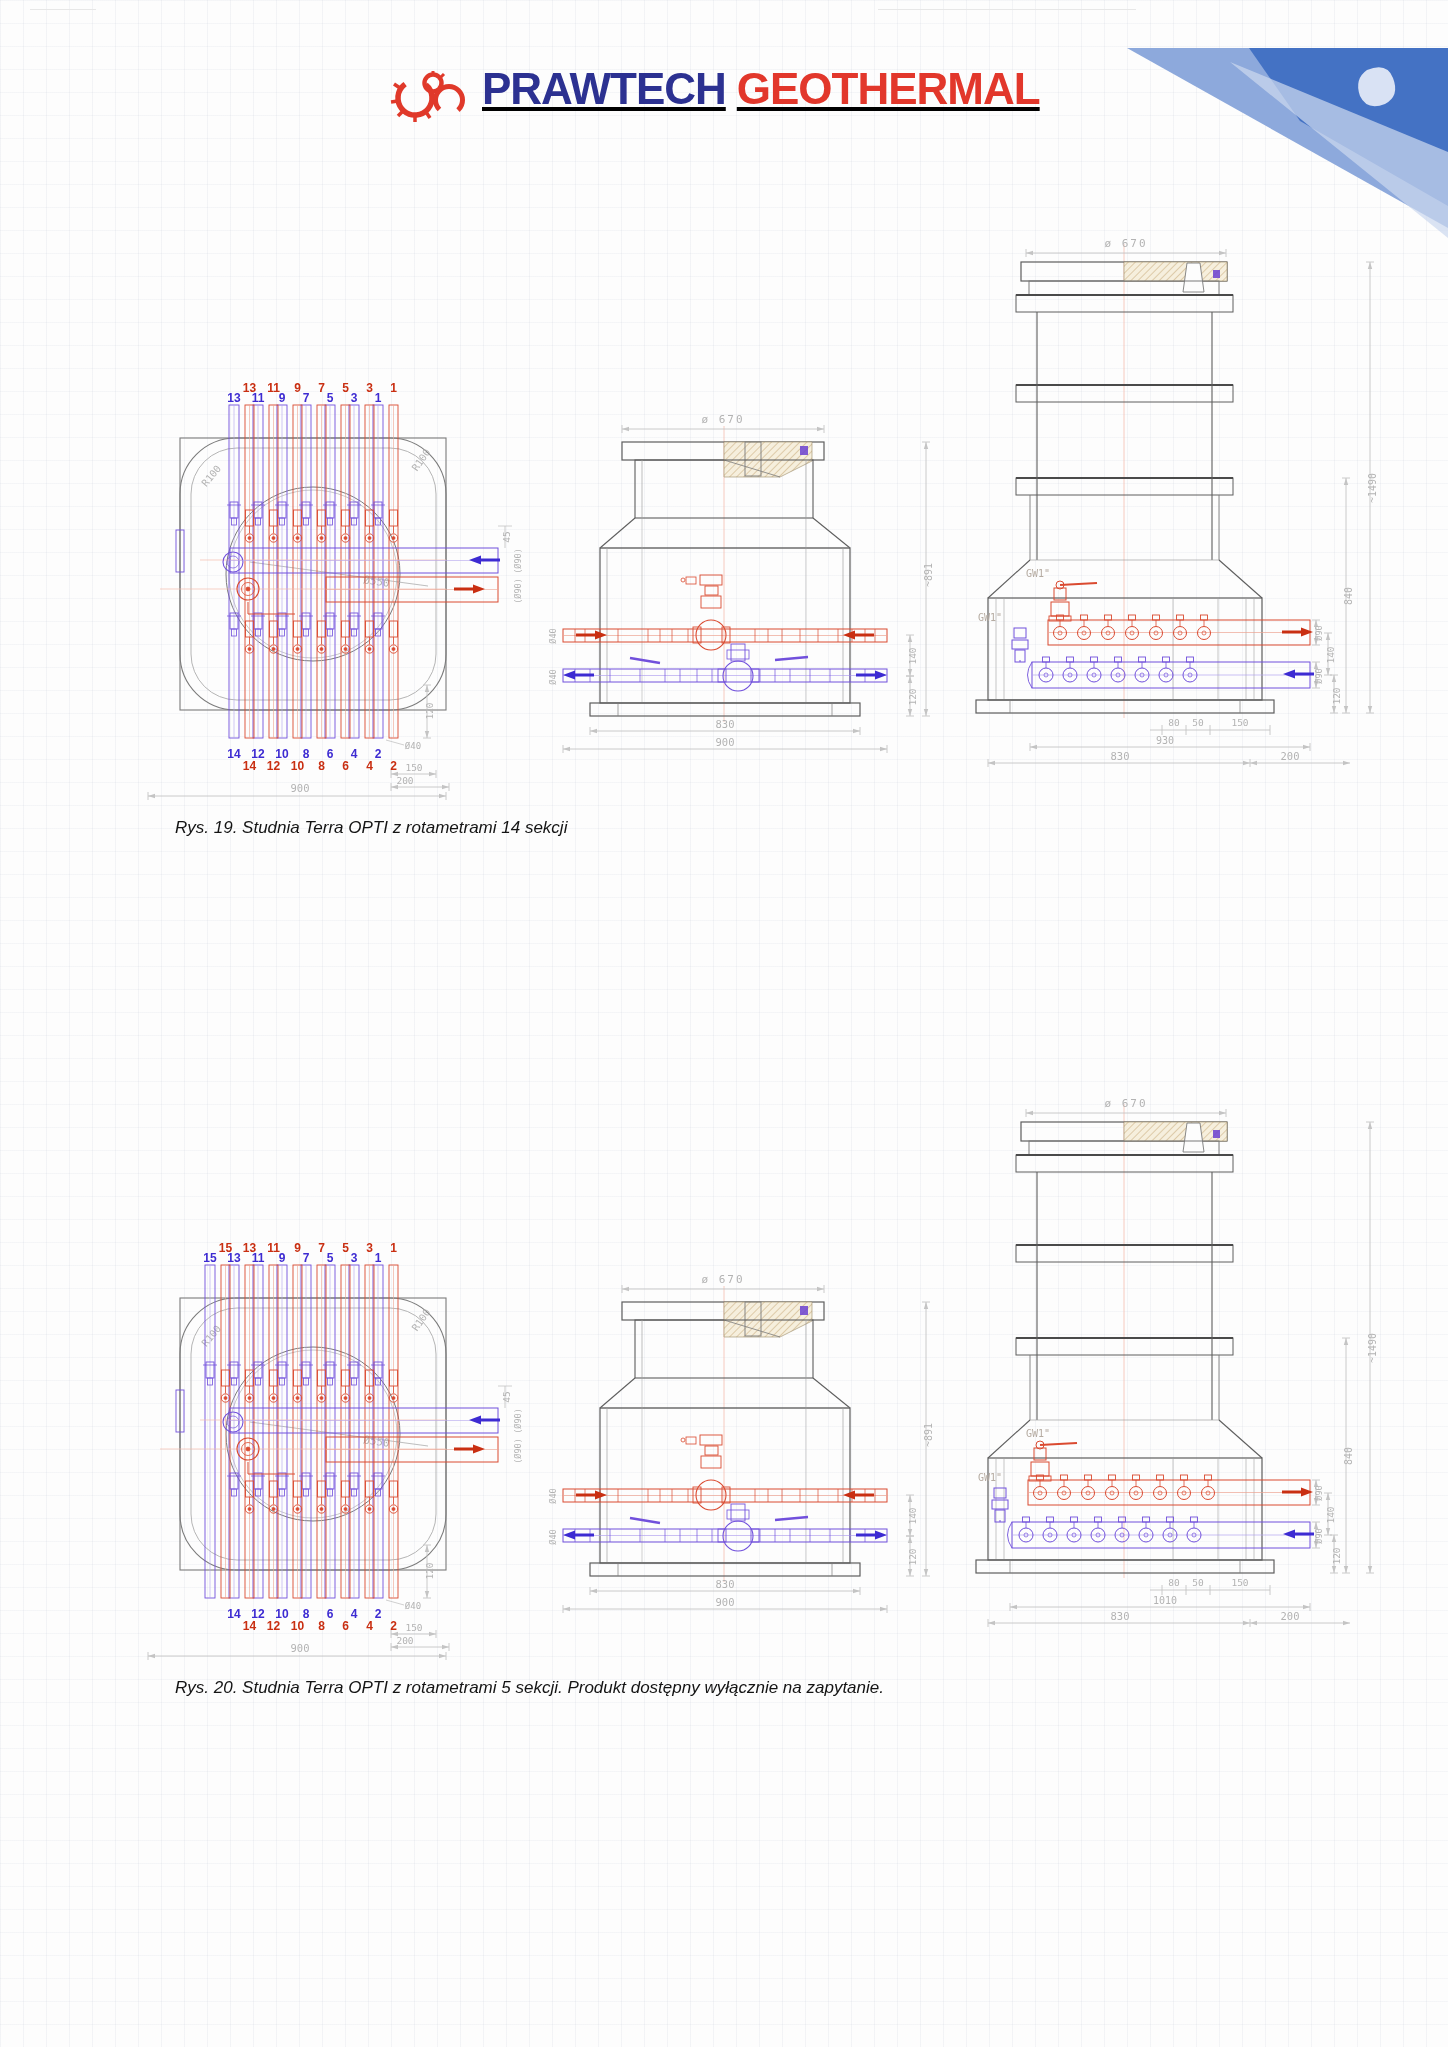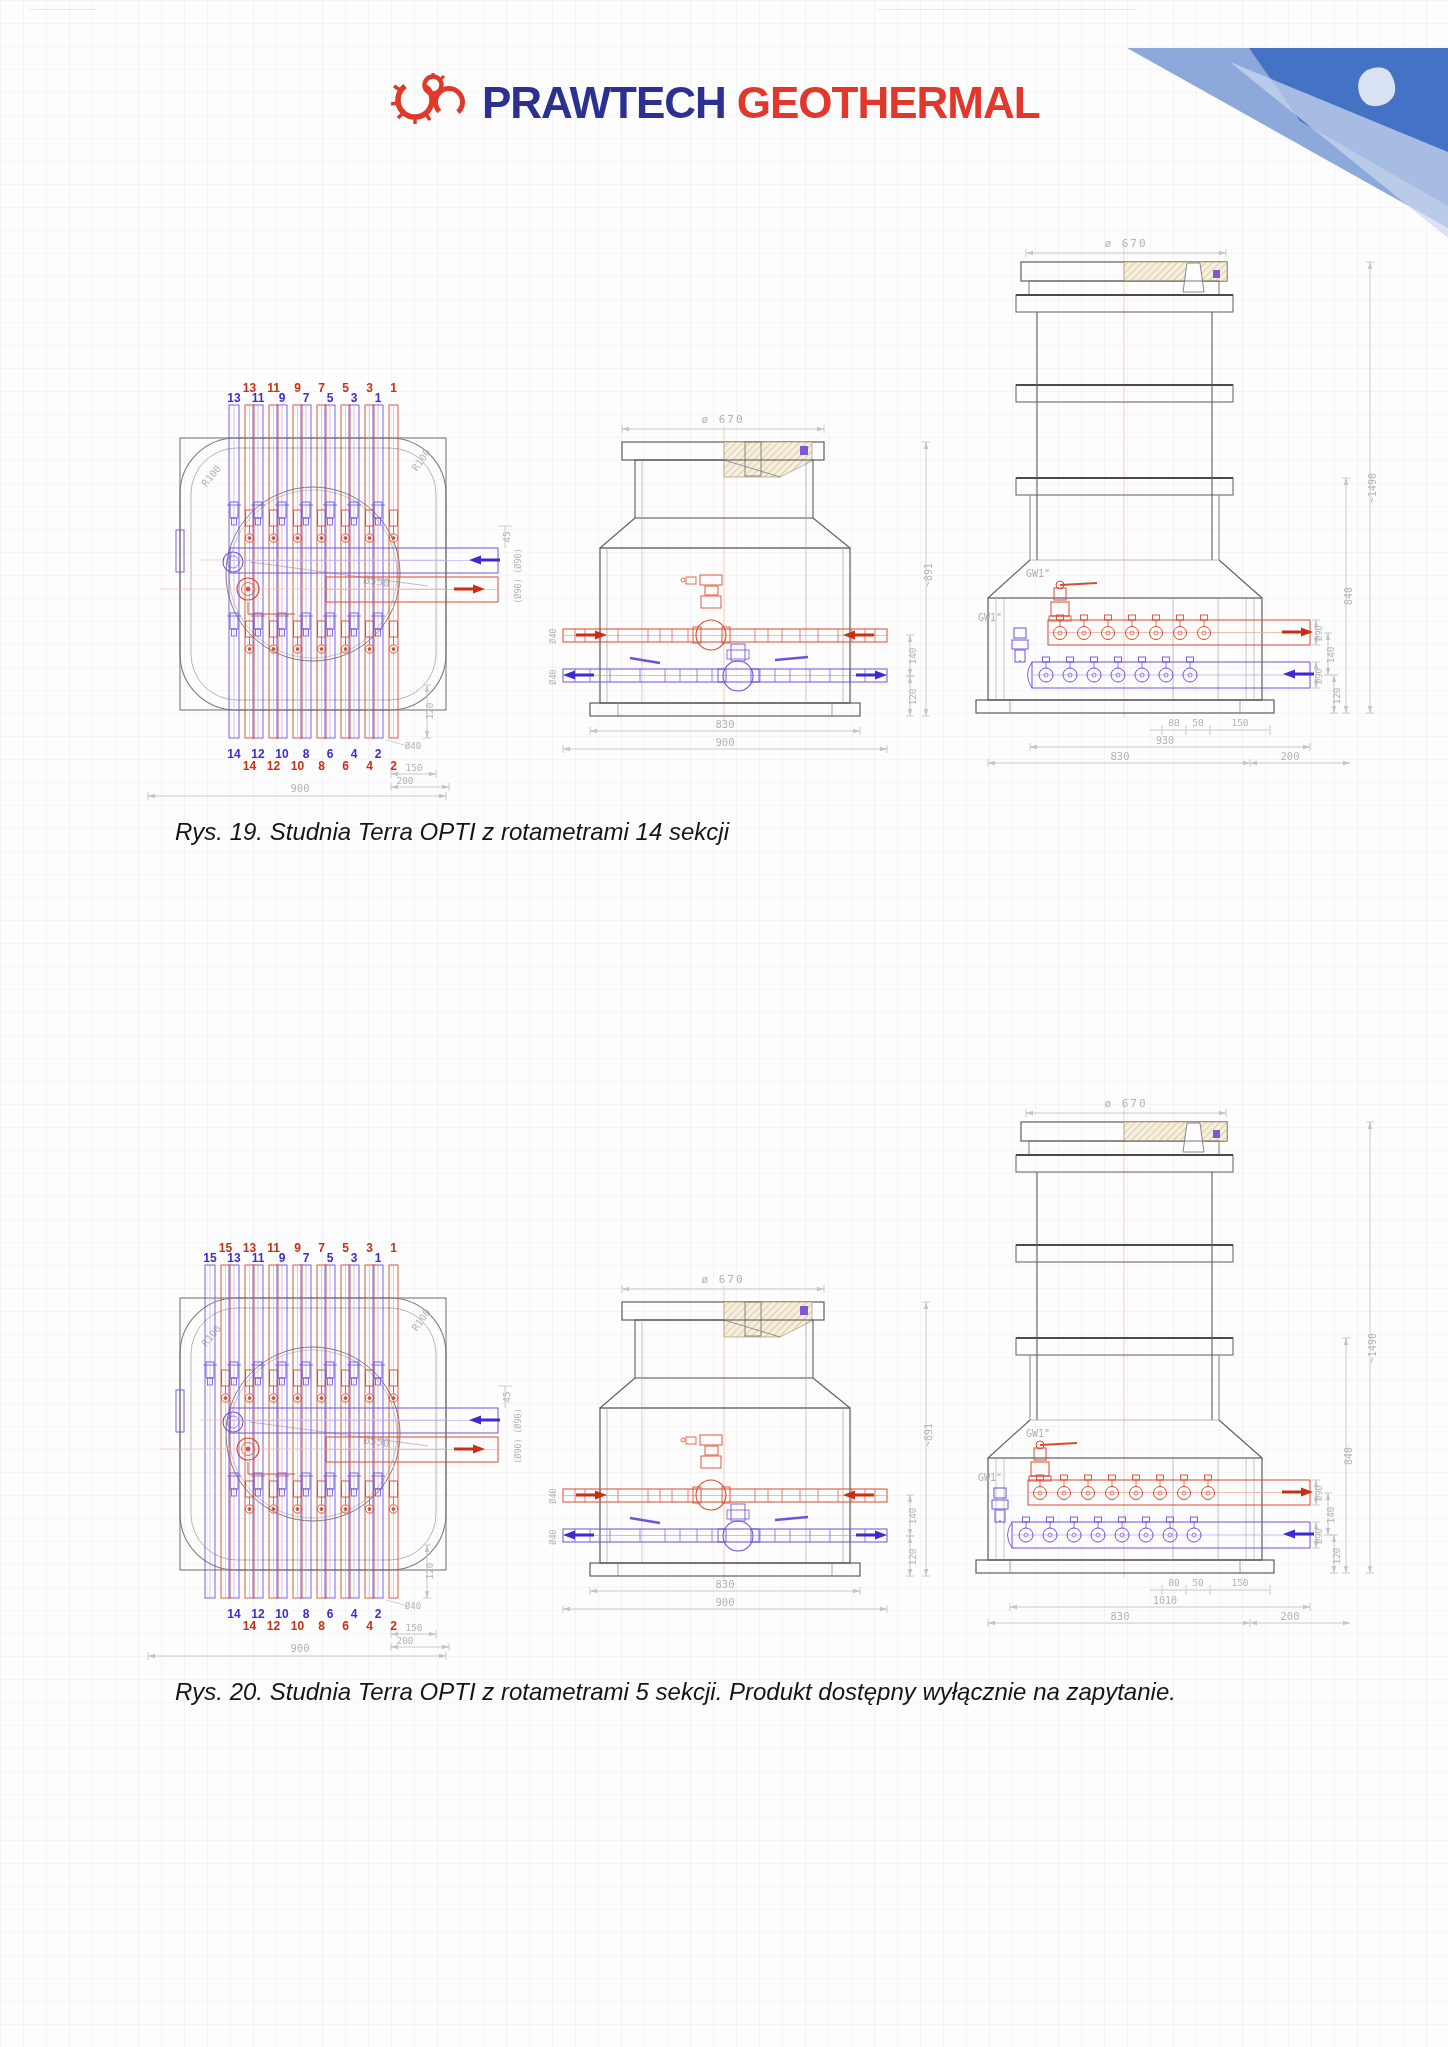--- a/index.html
+++ b/index.html
@@ -6,27 +6,27 @@
   body{width:1448px;height:2047px;position:relative;font-family:"Liberation Sans",sans-serif;}
   .page{
     position:absolute;left:0;top:0;width:1448px;height:2047px;overflow:hidden;
     background-color:#fdfdfd;
     background-image:
       linear-gradient(to right, rgba(190,198,212,.16) 1px, transparent 1px),
       linear-gradient(to bottom, rgba(190,198,212,.13) 1px, transparent 1px);
     background-size:23px 23px;
   }
   .toprule{position:absolute;height:1px;background:#e7e7e7;}
-  .logo{position:absolute;left:388px;top:64px;height:64px;display:flex;align-items:flex-end;gap:12px;}
+  .logo{position:absolute;left:388px;top:64px;height:64px;display:flex;align-items:flex-start;gap:12px;text-decoration:underline;}
   .logo-text{font-size:44px;font-weight:800;letter-spacing:-1px;white-space:nowrap;}
   .lp1{color:#2c3191;}
   .lp2{color:#e2372b;margin-left:11px;}
   .corner{position:absolute;right:0;top:0;}
   .figsvg{position:absolute;left:0;}
-  .caption{position:absolute;left:175px;font-size:24px;font-style:italic;color:#141414;white-space:nowrap;}
+  .caption{position:absolute;left:175px;font-size:17px;font-style:italic;color:#141414;white-space:nowrap;}
 </style>
 </head>
 <body>
 
 <div class="page">
 
   <div class="toprule" style="left:30px;top:9px;width:66px;"></div>
   <div class="toprule" style="left:878px;top:9px;width:258px;"></div>
 
   <svg class="corner" width="330" height="245" viewBox="0 0 330 245">

